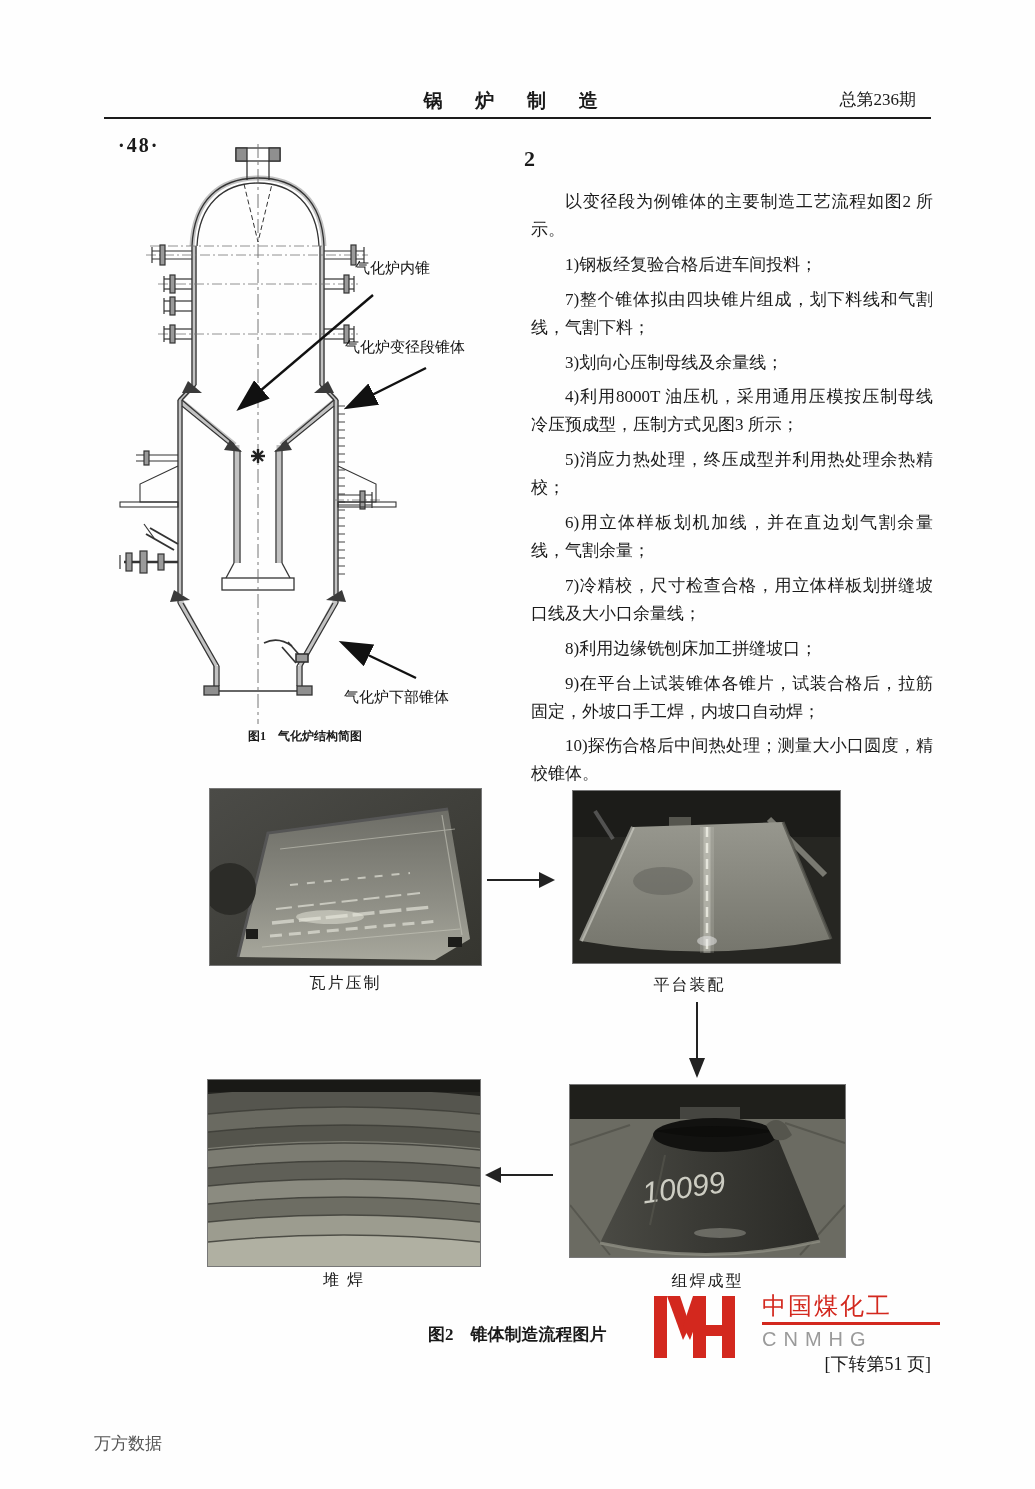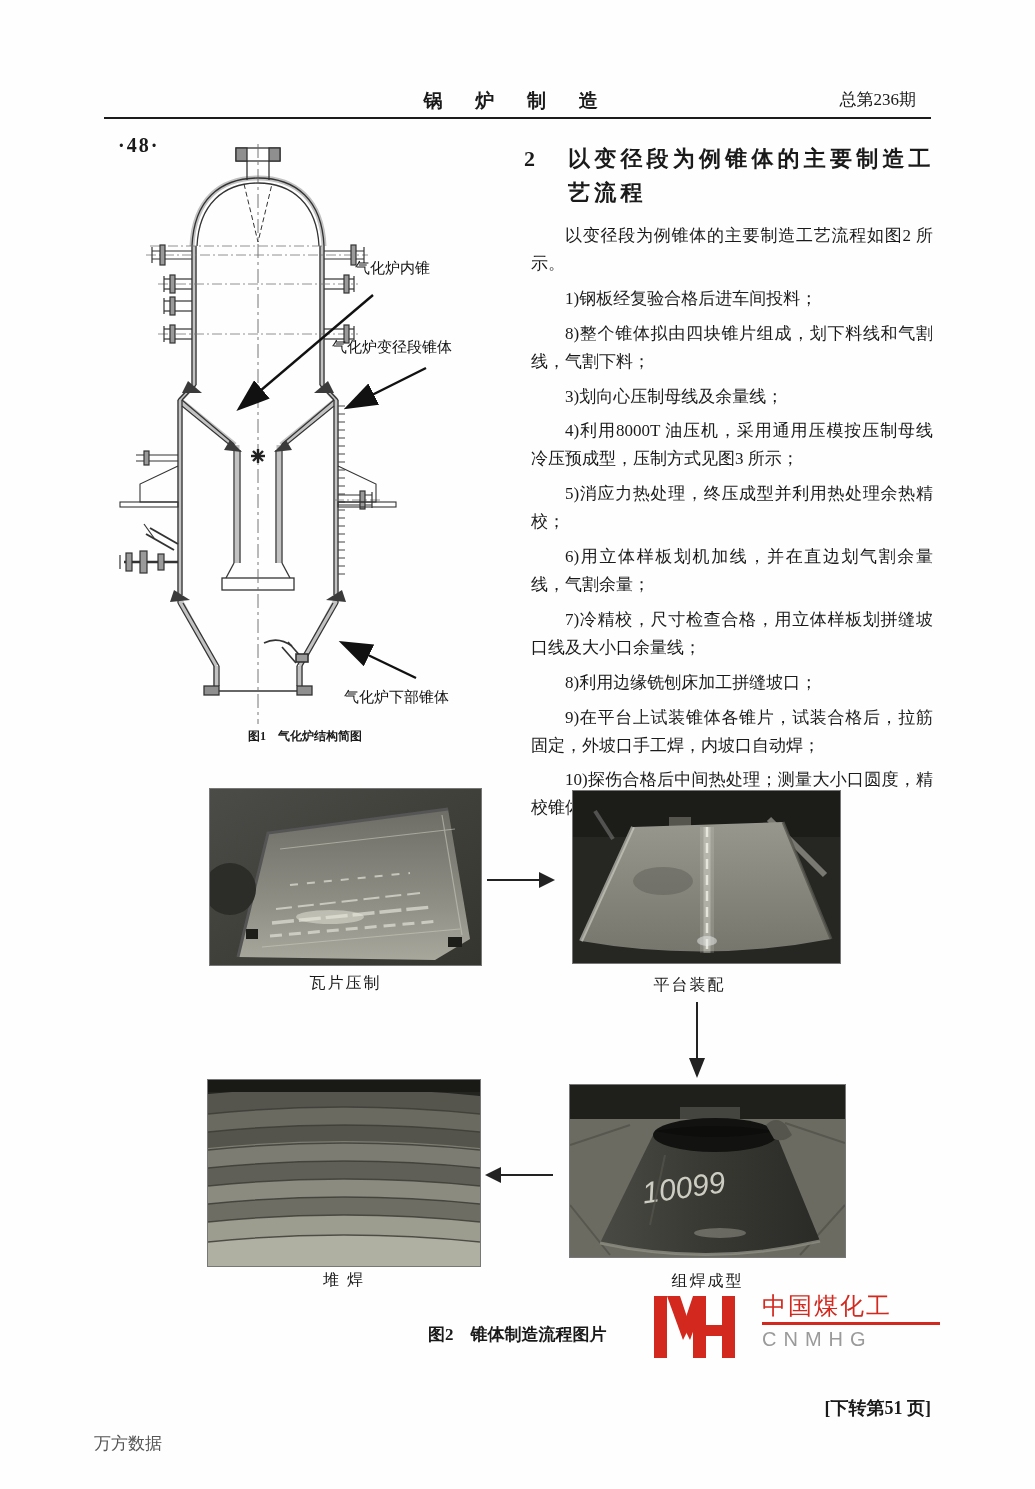--- a/index.html
+++ b/index.html
@@ -21,21 +21,21 @@
   .heading .tl{letter-spacing:4.2px;}
   .body p{margin:7px;font-size:17px;line-height:27.9px;text-align:justify;text-indent:2em;}
   
   .fig1svg{left:106px;top:138px;}
   .diaglabel{font-size:15px;white-space:nowrap;color:#111;}
   .fig1cap{left:105px;top:728px;width:400px;text-align:center;font-weight:bold;font-size:12px;}
   
   .photo{box-shadow:0 0 0 1px #777;}
   .pcap{font-size:16px;text-align:center;letter-spacing:2px;}
   .fig2cap{left:428px;top:1323px;font-weight:bold;font-size:17px;}
-  .cont{right:104px;top:1352px;font-weight:bold;font-size:18px;margin-top:44px;}
+  .cont{right:104px;top:1352px;font-weight:normal;font-size:18px;}
   .footer{left:94px;top:1432px;font-size:17px;color:#555;font-family:"Liberation Sans",sans-serif;}
   
   .logo{left:652px;top:1292px;display:flex;align-items:flex-start;}
   .logotxt{margin-left:10px;}
   .logo-cn{font-size:24px;color:#d3281e;font-family:"Liberation Sans",sans-serif;letter-spacing:2px;line-height:28px;}
   .logo-rule{height:3px;background:#d3281e;margin:2px 0 3px 0;width:178px;}
   .logo-en{font-size:20px;color:#9a9a9a;font-family:"Liberation Sans",sans-serif;letter-spacing:7px;}
 </style>
 </head>
 <body>
@@ -246,36 +246,32 @@
     </g>
 
     <g stroke="#111" stroke-width="2.4" fill="none">
       <line x1="267" y1="157" x2="134" y2="270" marker-end="url(#ah)"></line>
       <line x1="320" y1="230" x2="242" y2="269" marker-end="url(#ah)"></line>
       <line x1="310" y1="540" x2="237" y2="505" marker-end="url(#ah)"></line>
     </g>
   </svg>
 
   <div class="abs diaglabel" style="left:355px;top:259px;">气化炉内锥</div>
-  <div class="abs diaglabel" style="left:332px;top:338px;">气化炉变径段锥体</div>
+  <div class="abs diaglabel" style="left:345px;top:338px;">气化炉变径段锥体</div>
   <div class="abs diaglabel" style="left:344px;top:688px;text-align:right;">气化炉下部锥体</div>
   <div class="abs fig1cap">图1　气化炉结构简图</div>
 
   <div class="abs rcol">
     <div class="heading">
       <span class="num">2</span>
-      <span class="tl">
-        <div>以变径段为例锥体的主要制造工</div>
-        <div>艺流程</div>
-      </span>
     </div>
     <div class="body">
       <p>以变径段为例锥体的主要制造工艺流程如图2 所示。</p>
       <p>1)钢板经复验合格后进车间投料；</p>
-      <p>8)整个锥体拟由四块锥片组成，划下料线和气割线，气割下料；</p>
+      <p>7)整个锥体拟由四块锥片组成，划下料线和气割线，气割下料；</p>
       <p>3)划向心压制母线及余量线；</p>
       <p>4)利用8000T 油压机，采用通用压模按压制母线冷压预成型，压制方式见图3 所示；</p>
       <p>5)消应力热处理，终压成型并利用热处理余热精校；</p>
       <p>6)用立体样板划机加线，并在直边划气割余量线，气割余量；</p>
       <p>7)冷精校，尺寸检查合格，用立体样板划拼缝坡口线及大小口余量线；</p>
       <p>8)利用边缘铣刨床加工拼缝坡口；</p>
       <p>9)在平台上试装锥体各锥片，试装合格后，拉筋固定，外坡口手工焊，内坡口自动焊；</p>
       <p>10)探伤合格后中间热处理；测量大小口圆度，精校锥体。</p>
     </div>
   </div>

